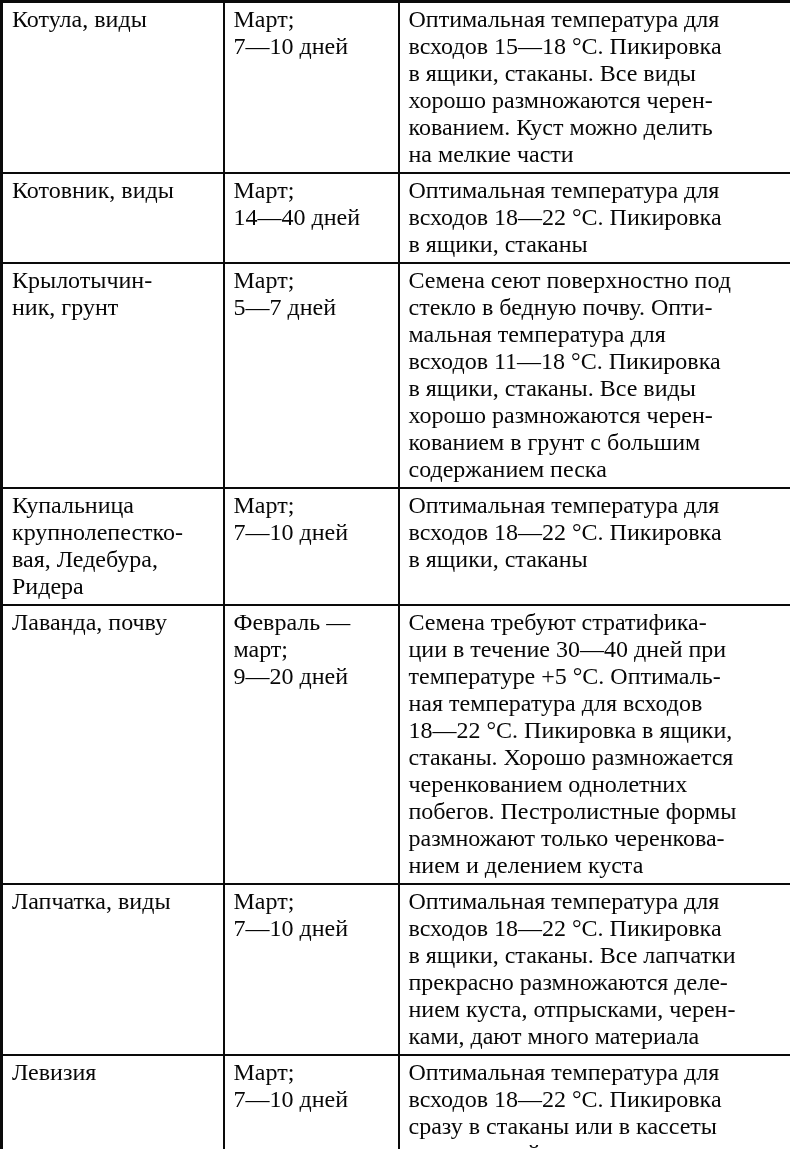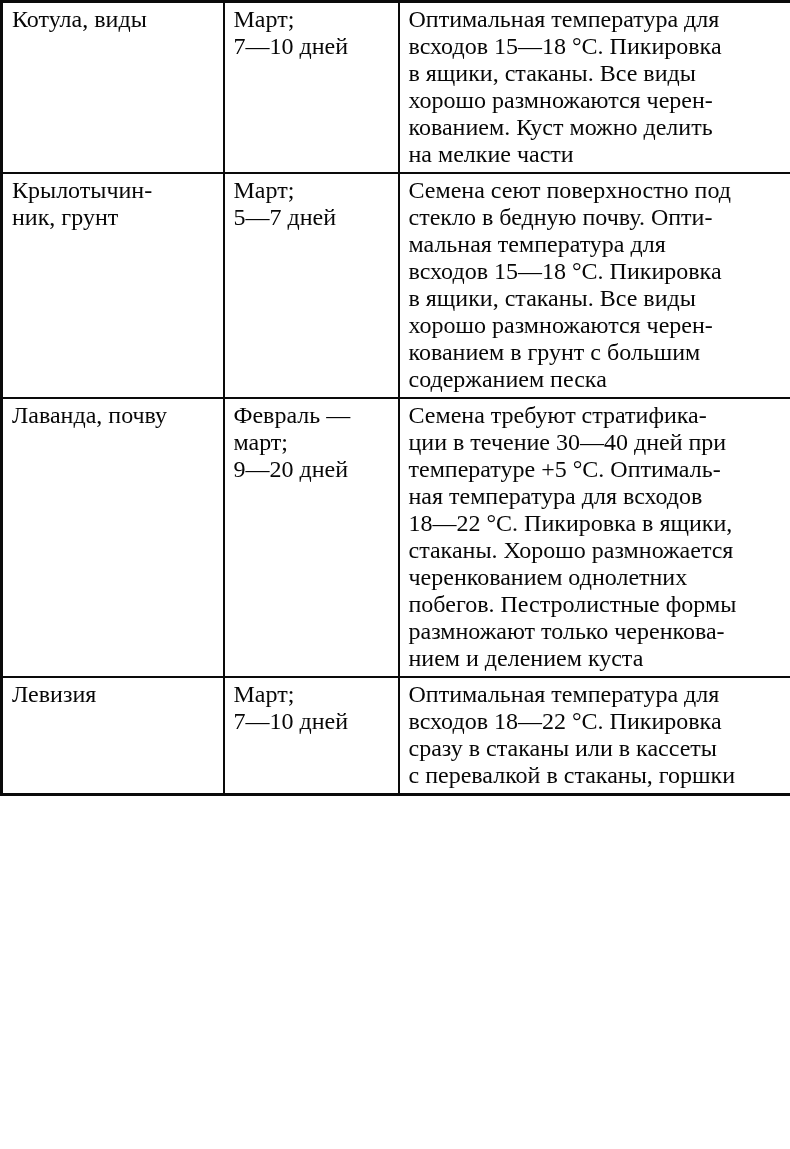--- a/index.html
+++ b/index.html
@@ -54,50 +54,80 @@
         <td>Март;
 7—10 дней</td>
         <td>Оптимальная температура для
 всходов 15—18 °С. Пикировка
 в ящики, стаканы. Все виды
 хорошо размножаются черен-
 кованием. Куст можно делить
 на мелкие части</td>
       </tr>
       <tr>
+        <td>Котовник, виды</td>
+        <td>Март;
+14—40 дней</td>
+        <td>Оптимальная температура для
+всходов 18—22 °С. Пикировка
+в ящики, стаканы</td>
+      </tr>
+      <tr>
         <td>Крылотычин-
 ник, грунт</td>
         <td>Март;
 5—7 дней</td>
         <td>Семена сеют поверхностно под
 стекло в бедную почву. Опти-
 мальная температура для
-всходов 15—18 °С. Пикировка
+всходов 11—18 °С. Пикировка
 в ящики, стаканы. Все виды
 хорошо размножаются черен-
 кованием в грунт с большим
 содержанием песка</td>
+      </tr>
+      <tr>
+        <td>Купальница
+крупнолепестко-
+вая, Ледебура,
+Ридера</td>
+        <td>Март;
+7—10 дней</td>
+        <td>Оптимальная температура для
+всходов 18—22 °С. Пикировка
+в ящики, стаканы</td>
       </tr>
       <tr>
         <td>Лаванда, почву</td>
         <td>Февраль —
 март;
 9—20 дней</td>
         <td>Семена требуют стратифика-
 ции в течение 30—40 дней при
 температуре +5 °С. Оптималь-
 ная температура для всходов
 18—22 °С. Пикировка в ящики,
 стаканы. Хорошо размножается
 черенкованием однолетних
 побегов. Пестролистные формы
 размножают только черенкова-
 нием и делением куста</td>
       </tr>
       <tr>
+        <td>Лапчатка, виды</td>
+        <td>Март;
+7—10 дней</td>
+        <td>Оптимальная температура для
+всходов 18—22 °С. Пикировка
+в ящики, стаканы. Все лапчатки
+прекрасно размножаются деле-
+нием куста, отпрысками, черен-
+ками, дают много материала</td>
+      </tr>
+      <tr>
         <td>Левизия</td>
         <td>Март;
 7—10 дней</td>
         <td>Оптимальная температура для
 всходов 18—22 °С. Пикировка
 сразу в стаканы или в кассеты
 с перевалкой в стаканы, горшки</td>
       </tr>
     </tbody>
   </table>

